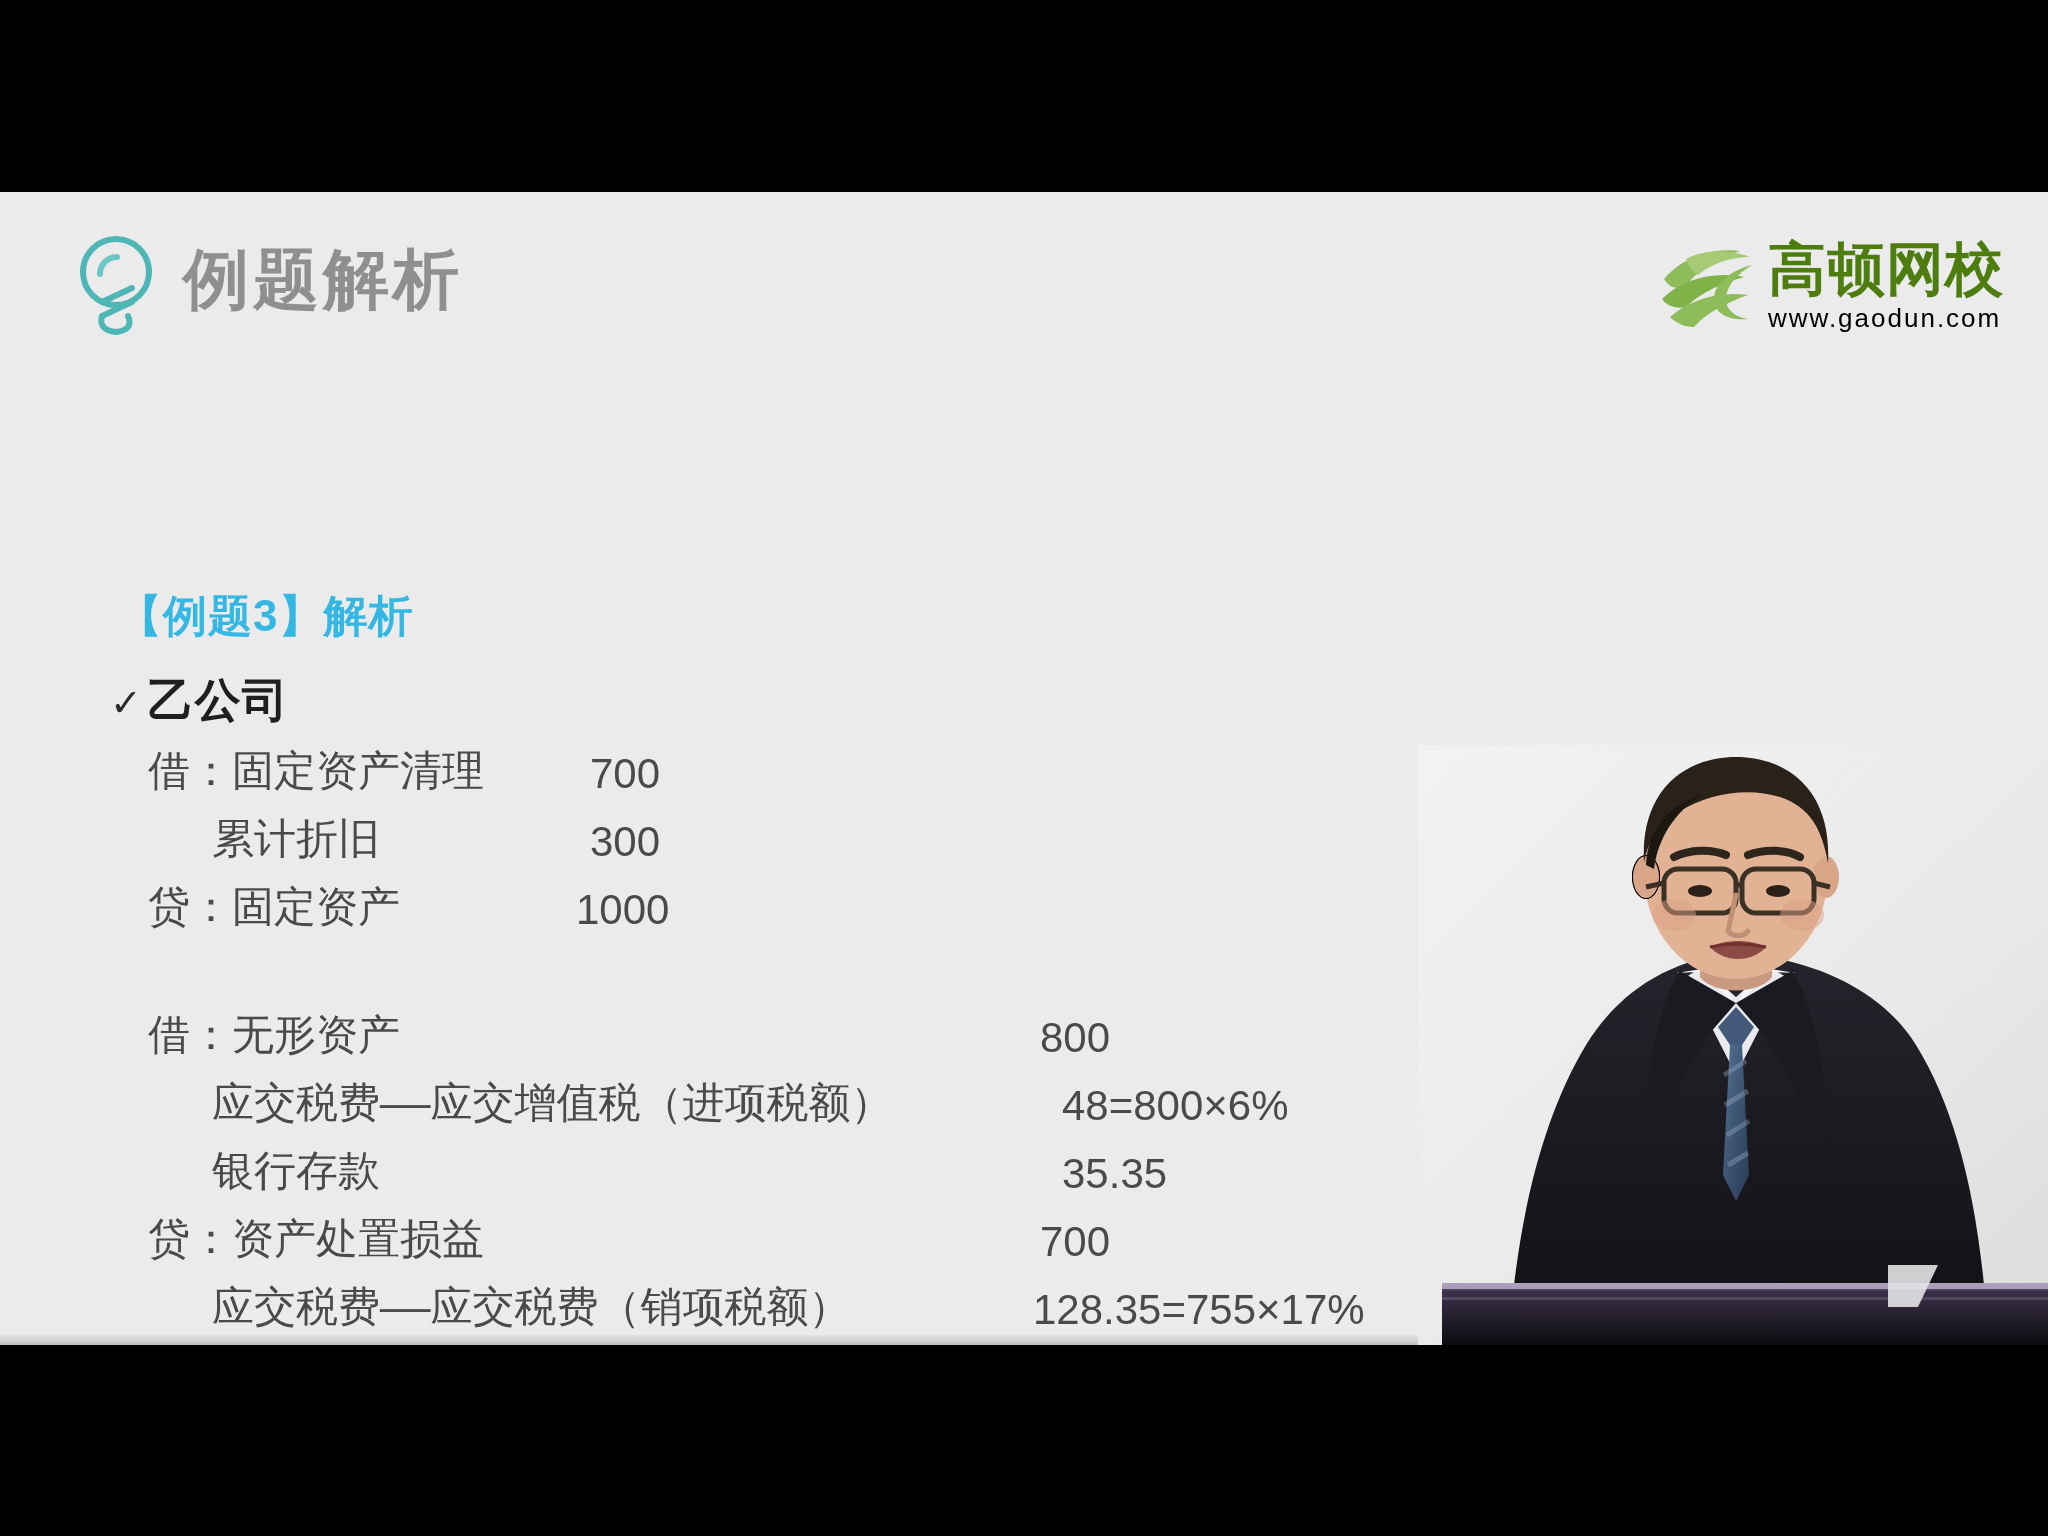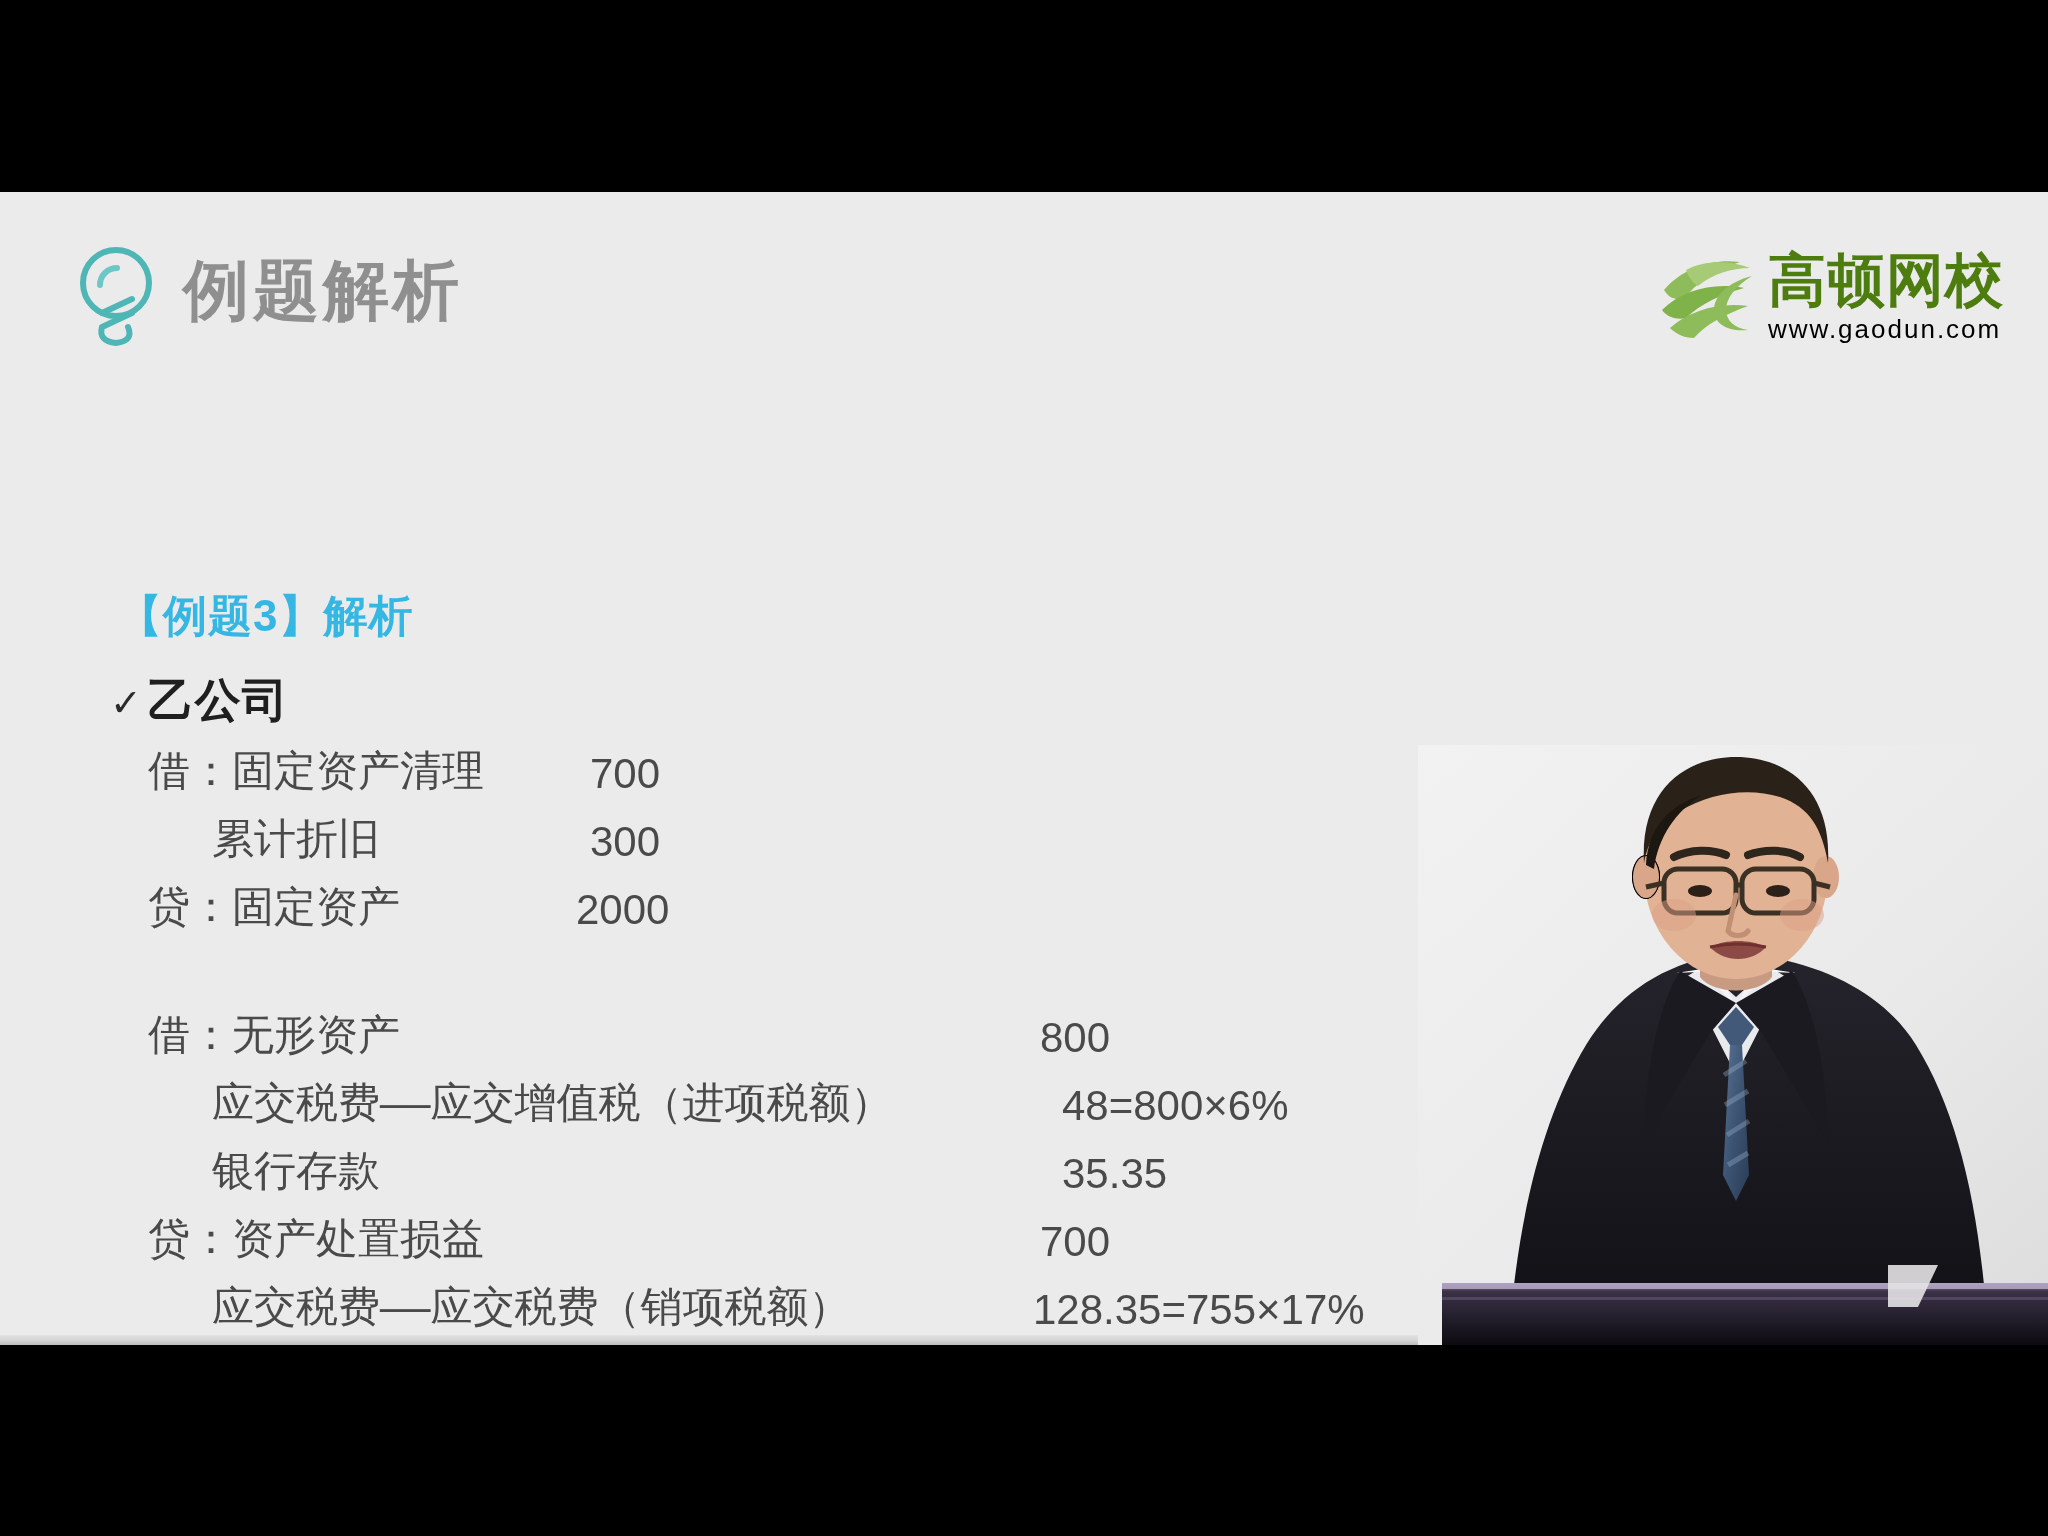--- a/index.html
+++ b/index.html
@@ -51,21 +51,21 @@
     bottom: 0;
     width: 2048px;
     height: 10px;
     background: linear-gradient(to bottom, #e3e3e3 0%, #d4d4d4 55%, #bdbdbd 100%);
   }
 
   
   #slide-header {
     position: absolute;
     left: 0;
-    top: 17px;
+    top: 6px;
     width: 2032px;
     height: 160px;
   }
 
   #bulb-icon {
     position: absolute;
     left: 70px;
     top: 32px;
     width: 92px;
     height: 110px;
@@ -263,21 +263,21 @@
       <div class="entry-row">
         <span class="entry-label">借：固定资产清理</span>
         <span class="entry-value">700</span>
       </div>
       <div class="entry-row indent">
         <span class="entry-label">累计折旧</span>
         <span class="entry-value">300</span>
       </div>
       <div class="entry-row wide">
         <span class="entry-label">贷：固定资产</span>
-        <span class="entry-value">2000</span>
+        <span class="entry-value">1000</span>
       </div>
     </div>
 
     <div class="entry-block" id="entry-block-2">
       <div class="entry-row">
         <span class="entry-label">借：无形资产</span>
         <span class="entry-value">800</span>
       </div>
       <div class="entry-row indent v-in">
         <span class="entry-label">应交税费——应交增值税（进项税额）</span>

